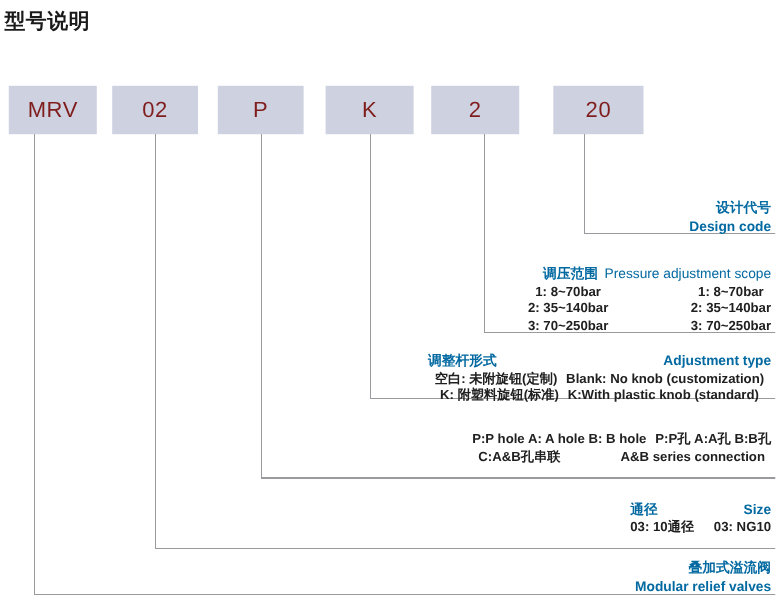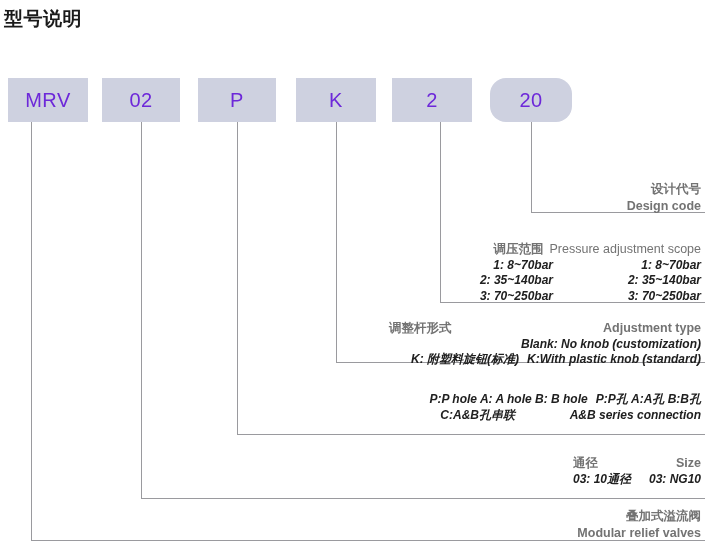--- a/index.html
+++ b/index.html
@@ -31,21 +31,21 @@
   
   .code-box {
     position: absolute;
     top: 78px;
     height: 44px;
     background: #ced1e0;
     display: flex;
     align-items: center;
     justify-content: center;
     font-size: 20px;
-    color: #6d28d9;
+    color: #7f1d1d;
     letter-spacing: 0.5px;
   }
 
   
   #leaders {
     position: absolute;
     left: 0;
     top: 0;
     width: 705px;
     height: 550px;
@@ -62,36 +62,35 @@
   .label-group {
     position: absolute;
     right: 4px;
     text-align: right;
     line-height: 1.32;
     white-space: nowrap;
   }
   .lbl-head {
     font-size: 12.5px;
     font-weight: bold;
-    color: #737373;
+    color: #0369a1;
   }
   .lbl-head .cn { margin-right: 6px; }
   .lbl-head .en { font-weight: normal; }
   .lbl-row {
     font-size: 12px;
     color: #202020;
     font-weight: bold;
   }
 
   
   .split {
     display: flex;
-    justify-content: flex-end;
+    justify-content: center;
     gap: 8px;
-    font-style: italic;
   }
   .split .col-cn { text-align: right; }
   .split .col-en { text-align: right; }
 
   .wide-head {
     display: flex;
     justify-content: space-between;
     text-align: center;
   }
 </style>
@@ -99,21 +98,21 @@
 <body>
 
 <div id="page-title">型号说明</div>
 
 <div id="boxes">
     <div class="code-box" style="left: 8px; width: 80px; background: rgb(206, 209, 224);">MRV</div>
     <div class="code-box" style="left: 102px; width: 78px; background: rgb(206, 209, 224);">02</div>
     <div class="code-box" style="left: 198px; width: 78px; background: rgb(206, 209, 224);">P</div>
     <div class="code-box" style="left: 296px; width: 80px; background: rgb(206, 209, 224);">K</div>
     <div class="code-box" style="left: 392px; width: 80px; background: rgb(206, 209, 224);">2</div>
-    <div class="code-box" style="left: 490px; width: 82px; background: rgb(206, 209, 224); border-radius: 16px;">20</div>
+    <div class="code-box" style="left: 503px; width: 82px; background: rgb(206, 209, 224);">20</div>
   </div>
 
 <svg id="leaders" viewBox="0 0 705 550">
 
   <path d="M531.5 122 L531.5 212.5 L705 212.5"></path>
 
   <path d="M440.5 122 L440.5 302.5 L705 302.5"></path>
 
   <path d="M336.5 122 L336.5 362.5 L705 362.5"></path>
 
@@ -146,20 +145,21 @@
     <span class="lbl-row col-en" style="min-width:140px">3: 70~250bar</span>
   </div>
 </div>
 
 <div class="label-group" style="top:320px;">
   <div class="lbl-head wide-head" style="width:312px;margin-left:auto">
     <span>调整杆形式</span>
     <span>Adjustment type</span>
   </div>
   <div class="split">
+    <span class="lbl-row col-cn">空白: 未附旋钮(定制)</span>
     <span class="lbl-row col-en">Blank: No knob (customization)</span>
   </div>
   <div class="split">
     <span class="lbl-row col-cn">K: 附塑料旋钮(标准)</span>
     <span class="lbl-row col-en">K:With plastic knob (standard)</span>
   </div>
 </div>
 
 <div class="label-group" style="top:392px;">
   <div class="split">

